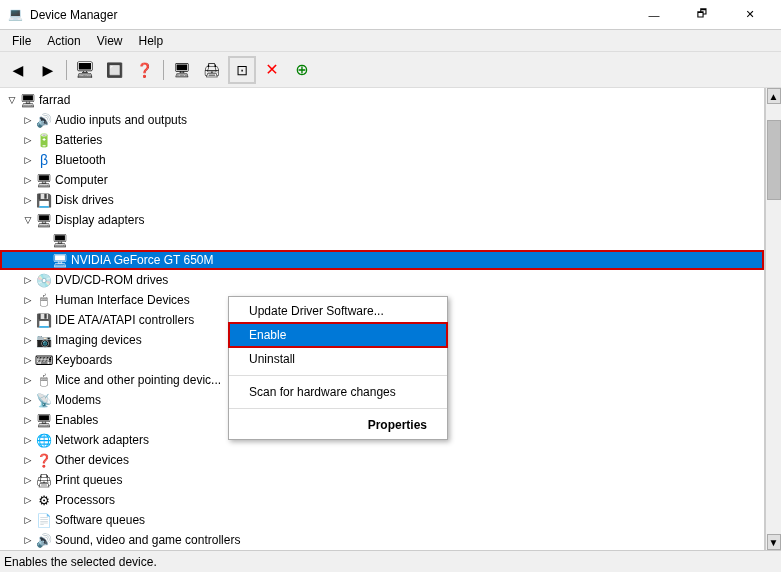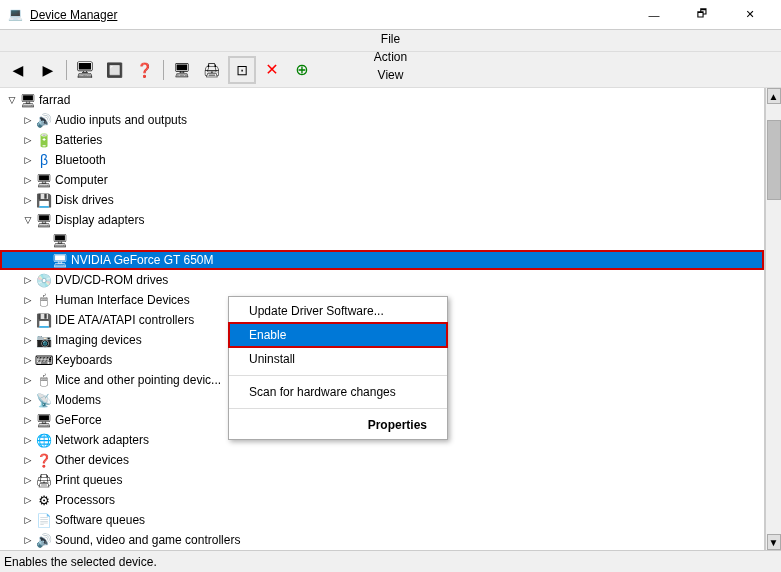--- a/index.html
+++ b/index.html
@@ -25,21 +25,20 @@
     }
     .title-bar-icon {
       width: 16px;
       height: 16px;
       margin-right: 6px;
     }
     .title-bar-title {
       flex: 1;
       font-size: 12px;
       color: #000;
-      text-decoration: underline;
     }
     .title-bar-controls {
       display: flex;
       gap: 2px;
     }
     .title-bar-btn {
       width: 46px;
       height: 30px;
       display: flex;
       align-items: center;
@@ -51,21 +50,20 @@
     }
 
     
     .menu-bar {
       background: #f0f0f0;
       height: 22px;
       display: flex;
       align-items: center;
       padding: 0 4px;
       border-bottom: 1px solid #ddd;
-      flex-direction: column;
     }
     .menu-item {
       padding: 2px 8px;
       cursor: pointer;
       font-size: 12px;
     }
 
     
     .toolbar {
       background: #f0f0f0;
@@ -345,21 +343,21 @@
 
     <div class="tree-item indent-1">
       <span class="tree-toggle">▷</span>
       <span class="tree-icon">📡</span>
       <span class="tree-label">Modems</span>
     </div>
 
     <div class="tree-item indent-1">
       <span class="tree-toggle">▷</span>
       <span class="tree-icon">🖥</span>
-      <span class="tree-label">GeForce</span>
+      <span class="tree-label">Enables</span>
     </div>
 
     <div class="tree-item indent-1">
       <span class="tree-toggle">▷</span>
       <span class="tree-icon">🌐</span>
       <span class="tree-label">Network adapters</span>
     </div>
 
     <div class="tree-item indent-1">
       <span class="tree-toggle">▷</span>

